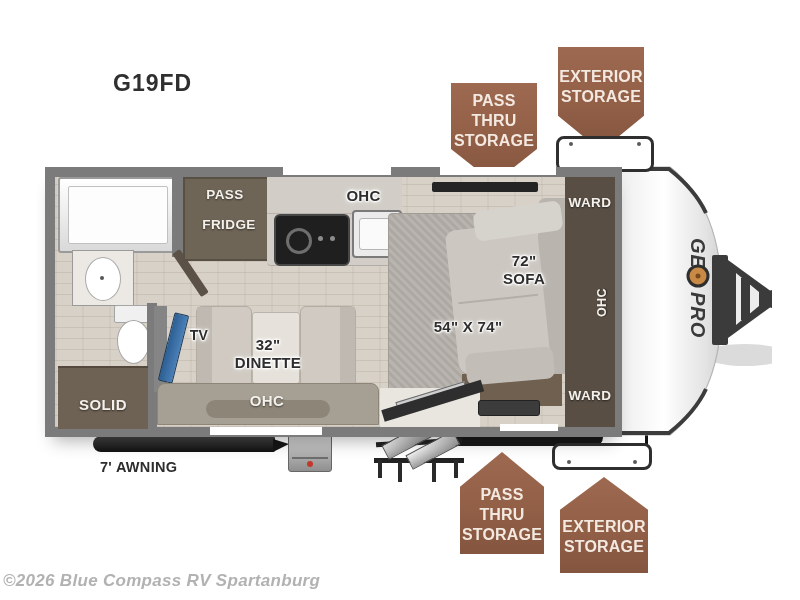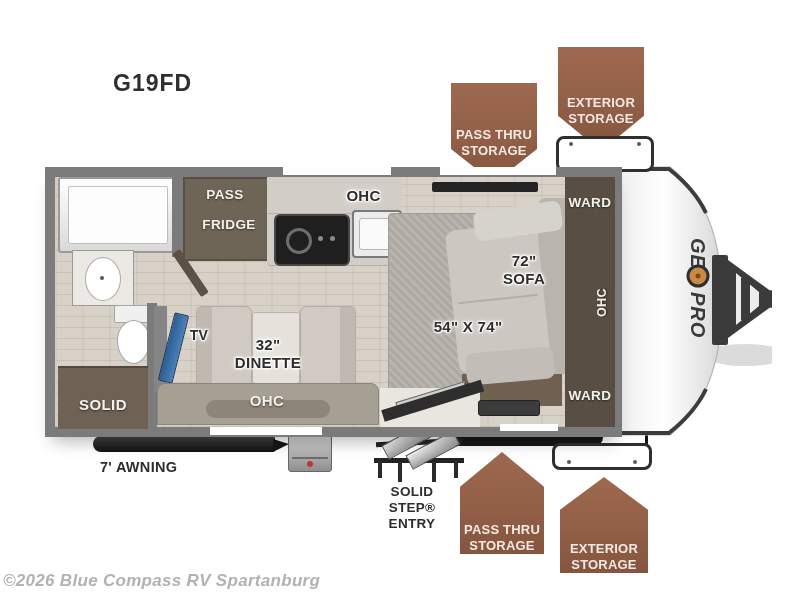--- a/index.html
+++ b/index.html
@@ -5,22 +5,22 @@
   html,body{margin:0;padding:0;background:#fff;}
   .canvas{position:relative;width:772px;height:600px;background:#fff;overflow:hidden;
           font-family:"Liberation Sans",sans-serif;}
   .abs{position:absolute;}
 
   
   .model-title{left:113px;top:70px;font-size:23px;font-weight:600;color:#2f2f2f;letter-spacing:1px;}
   .copyright{left:3px;top:571px;font-size:17px;font-weight:700;font-style:italic;color:#b2b2b2;letter-spacing:.3px;}
 
   
-  .badge{position:absolute;display:flex;flex-direction:column;justify-content:flex-end;align-items:center;
-         color:#f3e9e0;font-weight:700;font-size:13px;line-height:1.25;text-align:center;letter-spacing:.2px;
+  .badge{position:absolute;display:flex;flex-direction:column;justify-content:center;align-items:center;
+         color:#f3e9e0;font-weight:700;font-size:16px;line-height:1.25;text-align:center;letter-spacing:.2px;
          background:linear-gradient(180deg,#9d6950 0%,#925f47 55%,#84553f 100%);}
   .badge.down{clip-path:polygon(0 0,100% 0,100% 66%,50% 100%,0 66%);padding-bottom:24px;}
   .badge.up{clip-path:polygon(50% 0,100% 34%,100% 100%,0 100%,0 34%);padding-top:24px;}
   #badge-tp{left:451px;top:83px;width:86px;height:76px;}
   #badge-te{left:558px;top:47px;width:86px;height:80px;}
   #badge-bp{left:460px;top:452px;width:84px;height:78px;}
   #badge-be{left:560px;top:477px;width:88px;height:72px;}
 
   
   .cap-svg{left:595px;top:140px;width:210px;height:320px;z-index:1;}
@@ -261,19 +261,15 @@
   </div>
   <div class="furn ohc-bottom"></div>
   <div class="lbl-w" style="left:157px;top:391px;width:220px;font-size:15px;">OHC</div>
 
   <div class="abs entry-floor"></div>
   <div class="abs entry-tread"></div>
   <div class="abs entry-door"></div>
   <div class="abs entry-mat"></div>
 
   <div class="lbl" style="left:100px;top:459px;width:110px;font-size:14.5px;text-align:left;">7' AWNING</div>
-  <div class="lbl" style="left:366px;top:484px;width:92px;font-size:13.5px;">
-    <div>SOLID STEP®</div>
-    <div>ENTRY</div>
-  </div>
 
   <div class="abs copyright">©2026 Blue Compass RV Spartanburg</div>
 </div>
 
 </body></html>

